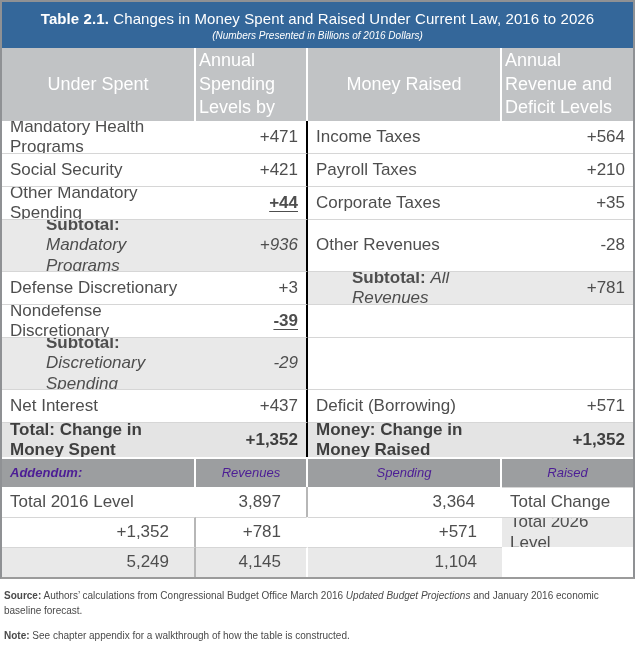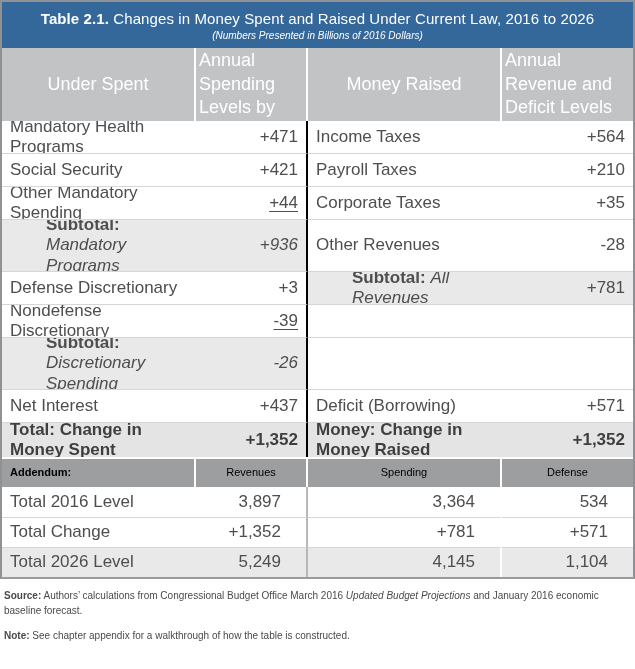--- a/index.html
+++ b/index.html
@@ -59,30 +59,31 @@
   .hdr.divR { border-right: 2px solid #ffffff; }
   
   .lbl { padding-left: 8px; }
   .val { justify-content: flex-end; padding-right: 8px; }
   .val.mid { border-right: 2px solid #000000; }
   .bt { border-top: 1px solid #d6d6d6; }
   .shade { background: #e9e9e9; }
   .ind { padding-left: 44px; padding-right: 10px; }
   .ital { font-style: italic; }
   .bold { font-weight: bold; }
-  .und { text-decoration: underline; text-underline-offset: 3px; }
+  .und { text-decoration: underline; text-underline-offset: 3px; font-weight: bold; }
   .total { background: #e4e4e4; font-weight: bold; color: #3f3f3f; }
 
   
   .gap { height: 2px; background: #ffffff; }
   .add-grid { grid-template-rows: 28px 30px 30px 30px; }
   .ahdr {
     background: #9c9ea0;
-    color: #000000;
-    font-size: 11px;
+    color: #4c1d95;
+    font-size: 13px;
+    font-style: italic;
   }
   .ahdr.cen { justify-content: center; }
   .ahdr.divR { border-right: 2px solid #ffffff; }
   .aval { justify-content: flex-end; padding-right: 25px; }
   .aval.mid { border-right: 2px solid #b7b7b7; }
   .aval.w { border-right: 2px solid #ffffff; }
 
   
   .notes { padding: 10px 8px 0 4px; font-size: 10px; color: #4a4a4a; line-height: 1.45; }
   .notes p { margin: 0 0 11px 0; }
@@ -142,21 +143,21 @@
     <div class="c val mid bt">
         <span class="und">-39</span>
       </div>
     <div class="c lbl bt"></div>
     <div class="c val bt"></div>
 
     <div class="c lbl bt shade ind">
         <span><span class="bold">Subtotal:</span>
       <span class="ital">Discretionary Spending</span></span>
       </div>
-    <div class="c val mid bt shade ital">-26</div>
+    <div class="c val mid bt shade ital">-29</div>
     <div class="c lbl bt"></div>
     <div class="c val bt"></div>
 
     <div class="c lbl bt">Net Interest</div>
     <div class="c val mid bt">+437</div>
     <div class="c lbl bt">Deficit (Borrowing)</div>
     <div class="c val bt">+571</div>
 
     <div class="c lbl bt total">Total: Change in Money Spent</div>
     <div class="c val mid bt total">+1,352</div>
@@ -164,26 +165,25 @@
     <div class="c val bt total">+1,352</div>
   </div>
 
   <div class="gap"></div>
 
   <div class="grid add-grid">
 
     <div class="c ahdr lbl bold divR">Addendum:</div>
     <div class="c ahdr cen divR">Revenues</div>
     <div class="c ahdr cen divR">Spending</div>
-    <div class="c ahdr cen">Defense</div>
+    <div class="c ahdr cen">Raised</div>
 
     <div class="c lbl">Total 2016 Level</div>
     <div class="c aval mid">3,897</div>
     <div class="c aval w">3,364</div>
-    <div class="c aval">534</div>
 
     <div class="c lbl bt">Total Change</div>
     <div class="c aval mid bt">+1,352</div>
     <div class="c aval w bt">+781</div>
     <div class="c aval bt">+571</div>
 
     <div class="c lbl bt shade">Total 2026 Level</div>
     <div class="c aval mid bt shade">5,249</div>
     <div class="c aval w bt shade">4,145</div>
     <div class="c aval bt shade">1,104</div>

